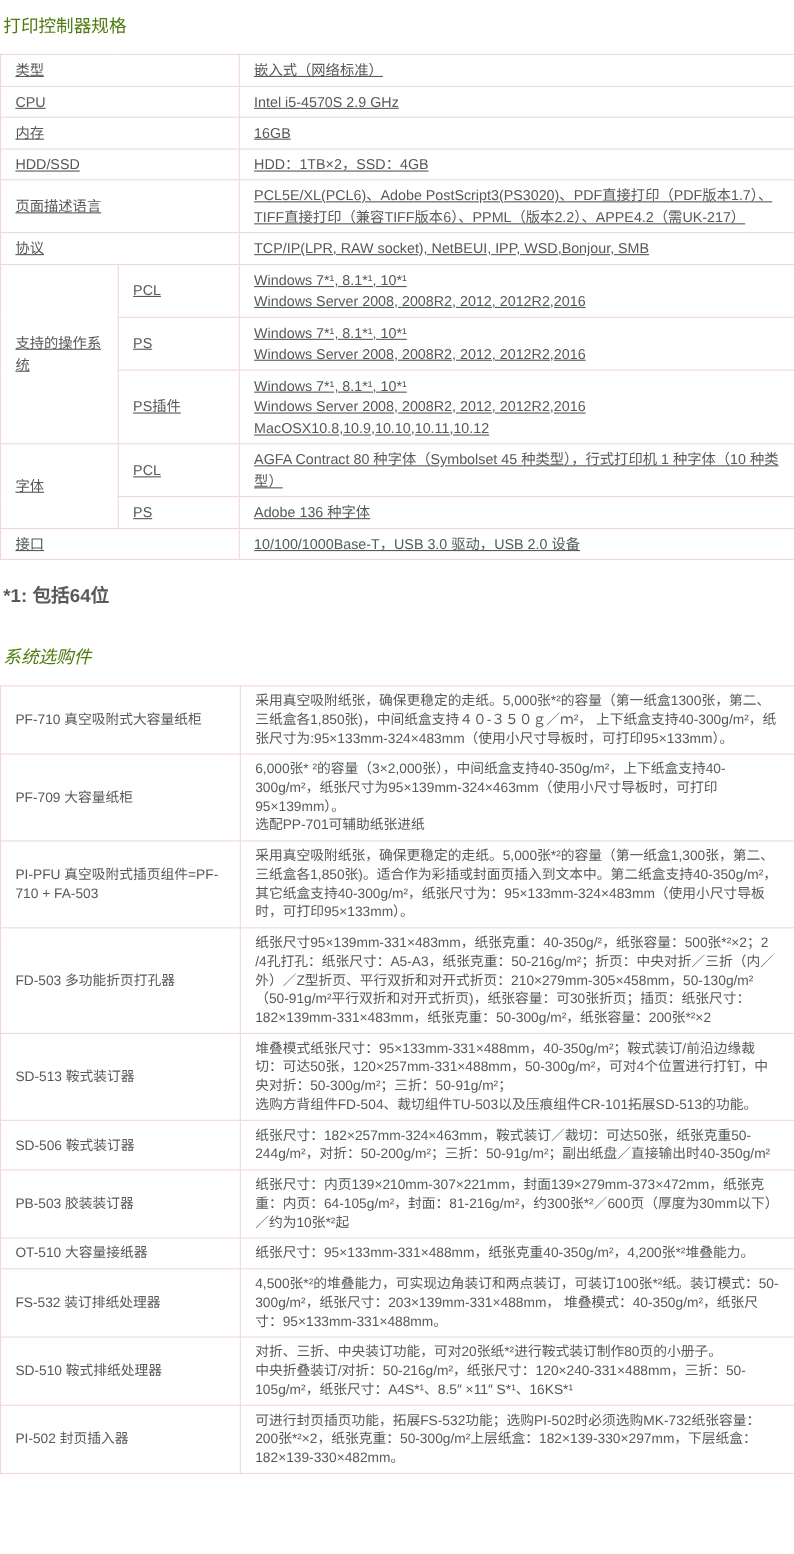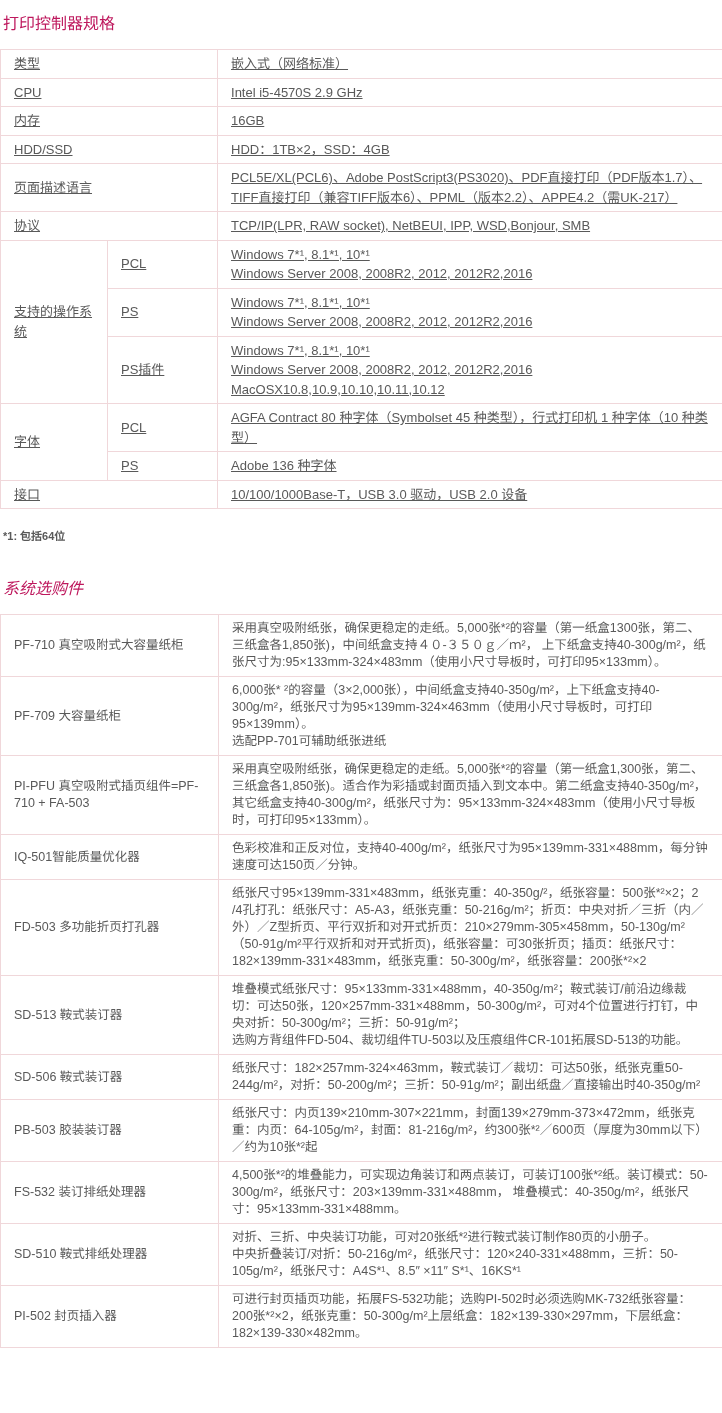--- a/index.html
+++ b/index.html
@@ -5,21 +5,21 @@
   html, body { margin: 0; padding: 0; background: #ffffff; }
   body {
     width: 722px;
     font-family: "Liberation Sans", "DejaVu Sans", sans-serif;
     color: #595959;
     -webkit-font-smoothing: antialiased;
   }
   .section-title {
     font-size: 16px;
     font-weight: 400;
-    color: #be185d;
+    color: #4d7c0f;
     margin: 0;
     padding: 10px 0 15px 3px;
   }
   table {
     width: 722px;
     border-collapse: collapse;
     table-layout: fixed;
   }
   th, td {
     border: 1px solid #f0d7da;
@@ -36,21 +36,21 @@
     text-decoration: underline;
   }
   
   .options-table th, .options-table td {
     padding: 5px 13px;
     font-size: 12.5px;
     line-height: 17px;
   }
   .val { white-space: pre-line; }
   .footnote {
-    font-size: 11px;
+    font-size: 17px;
     font-weight: 700;
     color: #595959;
     margin: 0;
     padding: 18px 12px 4px 3px;
   }
   .section-title.second { padding-top: 28px; font-style: italic; }
 </style>
 </head>
 <body>
 
@@ -137,39 +137,39 @@
     <tr>
       <th>PF-709 大容量纸柜</th>
       <td class="val">6,000张* ²的容量（3×2,000张），中间纸盒支持40-350g/m²，上下纸盒支持40-300g/m²，纸张尺寸为95×139mm-324×463mm（使用小尺寸导板时，可打印95×139mm）。
 选配PP-701可辅助纸张进纸</td>
     </tr>
     <tr>
       <th>PI-PFU 真空吸附式插页组件=PF-710 + FA-503</th>
       <td class="val">采用真空吸附纸张，确保更稳定的走纸。5,000张*²的容量（第一纸盒1,300张，第二、三纸盒各1,850张)。适合作为彩插或封面页插入到文本中。第二纸盒支持40-350g/m²，其它纸盒支持40-300g/m²，纸张尺寸为：95×133mm-324×483mm（使用小尺寸导板时，可打印95×133mm）。</td>
     </tr>
     <tr>
-      <th>IQ-501智能质量优化器</th>
-      <td class="val">色彩校准和正反对位，支持40-400g/m²，纸张尺寸为95×139mm-331×488mm，每分钟速度可达150页／分钟。</td>
-    </tr>
-    <tr>
       <th>FD-503 多功能折页打孔器</th>
       <td class="val">纸张尺寸95×139mm-331×483mm，纸张克重：40-350g/²，纸张容量：500张*²×2；2 /4孔打孔：纸张尺寸：A5-A3，纸张克重：50-216g/m²；折页：中央对折／三折（内／外）／Z型折页、平行双折和对开式折页：210×279mm-305×458mm，50-130g/m²（50-91g/m²平行双折和对开式折页)，纸张容量：可30张折页；插页：纸张尺寸：182×139mm-331×483mm，纸张克重：50-300g/m²，纸张容量：200张*²×2</td>
     </tr>
     <tr>
       <th>SD-513 鞍式装订器</th>
       <td class="val">堆叠模式纸张尺寸：95×133mm-331×488mm，40-350g/m²；鞍式装订/前沿边缘裁切：可达50张，120×257mm-331×488mm，50-300g/m²，可对4个位置进行打钉，中央对折：50-300g/m²；三折：50-91g/m²；
 选购方背组件FD-504、裁切组件TU-503以及压痕组件CR-101拓展SD-513的功能。</td>
     </tr>
     <tr>
       <th>SD-506 鞍式装订器</th>
       <td class="val">纸张尺寸：182×257mm-324×463mm，鞍式装订／裁切：可达50张，纸张克重50-244g/m²，对折：50-200g/m²；三折：50-91g/m²；副出纸盘／直接输出时40-350g/m²</td>
     </tr>
     <tr>
       <th>PB-503 胶装装订器</th>
       <td class="val">纸张尺寸：内页139×210mm-307×221mm，封面139×279mm-373×472mm，纸张克重：内页：64-105g/m²，封面：81-216g/m²，约300张*²／600页（厚度为30mm以下）／约为10张*²起</td>
+    </tr>
+    <tr>
+      <th>OT-510 大容量接纸器</th>
+      <td class="val">纸张尺寸：95×133mm-331×488mm，纸张克重40-350g/m²，4,200张*²堆叠能力。</td>
     </tr>
     <tr>
       <th>FS-532 装订排纸处理器</th>
       <td class="val">4,500张*²的堆叠能力，可实现边角装订和两点装订，可装订100张*²纸。装订模式：50-300g/m²，纸张尺寸：203×139mm-331×488mm， 堆叠模式：40-350g/m²，纸张尺寸：95×133mm-331×488mm。</td>
     </tr>
     <tr>
       <th>SD-510 鞍式排纸处理器</th>
       <td class="val">对折、三折、中央装订功能，可对20张纸*²进行鞍式装订制作80页的小册子。
 中央折叠装订/对折：50-216g/m²，纸张尺寸：120×240-331×488mm，三折：50-105g/m²，纸张尺寸：A4S*¹、8.5″ ×11″ S*¹、16KS*¹</td>
     </tr>

